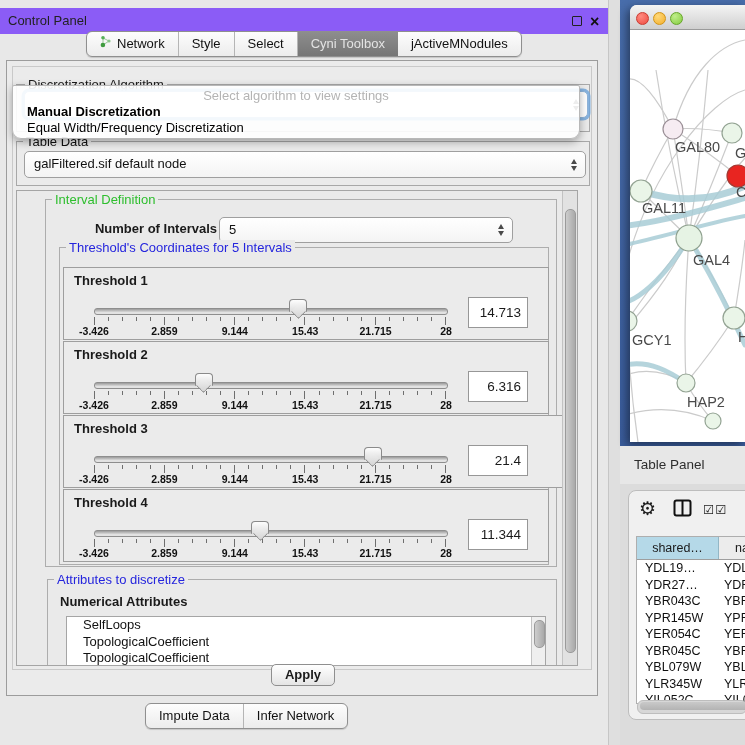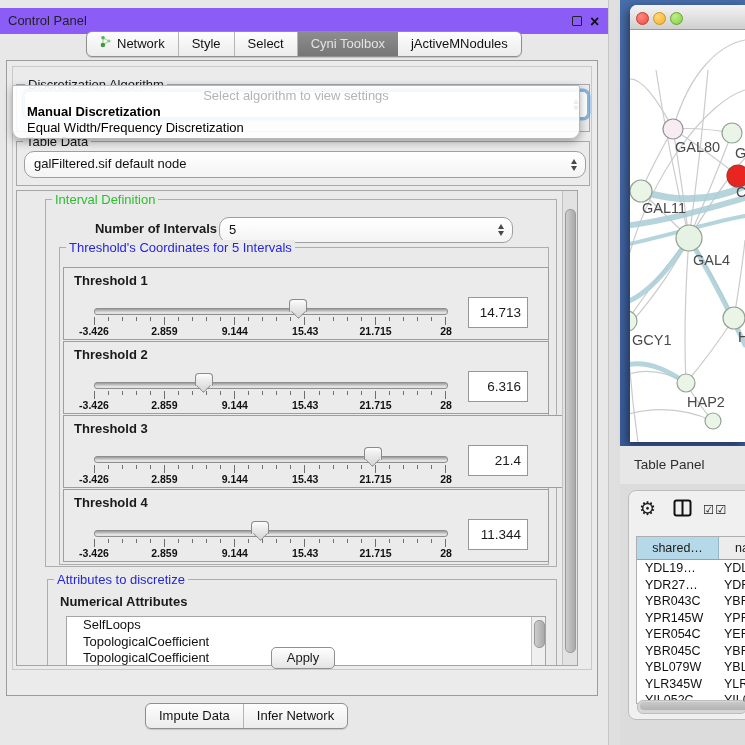--- a/index.html
+++ b/index.html
@@ -20,21 +20,21 @@
   .seg .s{padding:0 13px;font-size:13px;color:#111;border-right:1px solid #b5b5b5;display:flex;align-items:center;gap:5px;}
   .seg .s:last-child{border-right:none;}
   .seg .s.sel{background:linear-gradient(#8d8d8d,#767676);color:#e3e3e3;border-right:none;}
 
   #frame1{left:6px;top:60px;width:590px;height:634px;border:1px solid #9c9c9c;background:#ebebeb;}
   #frame2{left:12px;top:66px;width:578px;height:602px;border:1px solid #c9c9c9;background:#ebebeb;}
 
   .group{position:absolute;border:1px solid #a8a8a8;}
   .legend{position:absolute;top:-8px;padding:0 3px;font-size:13px;background:#ebebeb;white-space:nowrap;}
 
-  .combo{position:absolute;background:linear-gradient(#ffffff,#f4f4f4);border:1px solid #9f9f9f;border-radius:10px;}
+  .combo{position:absolute;background:linear-gradient(#ffffff,#f4f4f4);border:1px solid #9f9f9f;border-radius:5px;}
   .combo .ctext{position:absolute;left:9px;top:0;line-height:23px;font-size:13px;color:#111;}
   .spin{position:absolute;right:8px;top:50%;transform:translateY(-50%);}
   .tri-up{width:0;height:0;border-left:3.5px solid transparent;border-right:3.5px solid transparent;border-bottom:5px solid #4a4a4a;margin-bottom:2px;}
   .tri-dn{width:0;height:0;border-left:3.5px solid transparent;border-right:3.5px solid transparent;border-top:5px solid #4a4a4a;}
 
   
   #algo-combo{left:24px;top:91px;width:562px;height:25px;border-radius:5px;background:#fff;
               border:1px solid #8fb4d9;box-shadow:0 0 0 2.5px rgba(110,165,220,.8);z-index:5;}
   
   #popup{left:12px;top:85px;width:566px;height:52px;z-index:50;background:rgba(255,255,255,.9);
@@ -362,21 +362,21 @@
           <div class="thumbv" style="top:3px;height:26px;"></div>
         </div>
       </div>
     </div>
 
     <div class="vsb">
       <div class="thumbv" style="top:18px;height:442px;"></div>
     </div>
   </div>
 
-  <div class="btn" style="left:271px;top:647px;width:62px;height:20px;line-height:20px;">Apply</div>
+  <div class="btn" style="left:271px;top:664px;width:62px;height:20px;line-height:20px;font-weight:bold;">Apply</div>
 
   <div class="seg" style="left:145px;top:703px;">
     <div class="s">
         <span>Impute Data</span>
       </div>
     <div class="s">
         <span>Infer Network</span>
       </div>
   </div>
 

